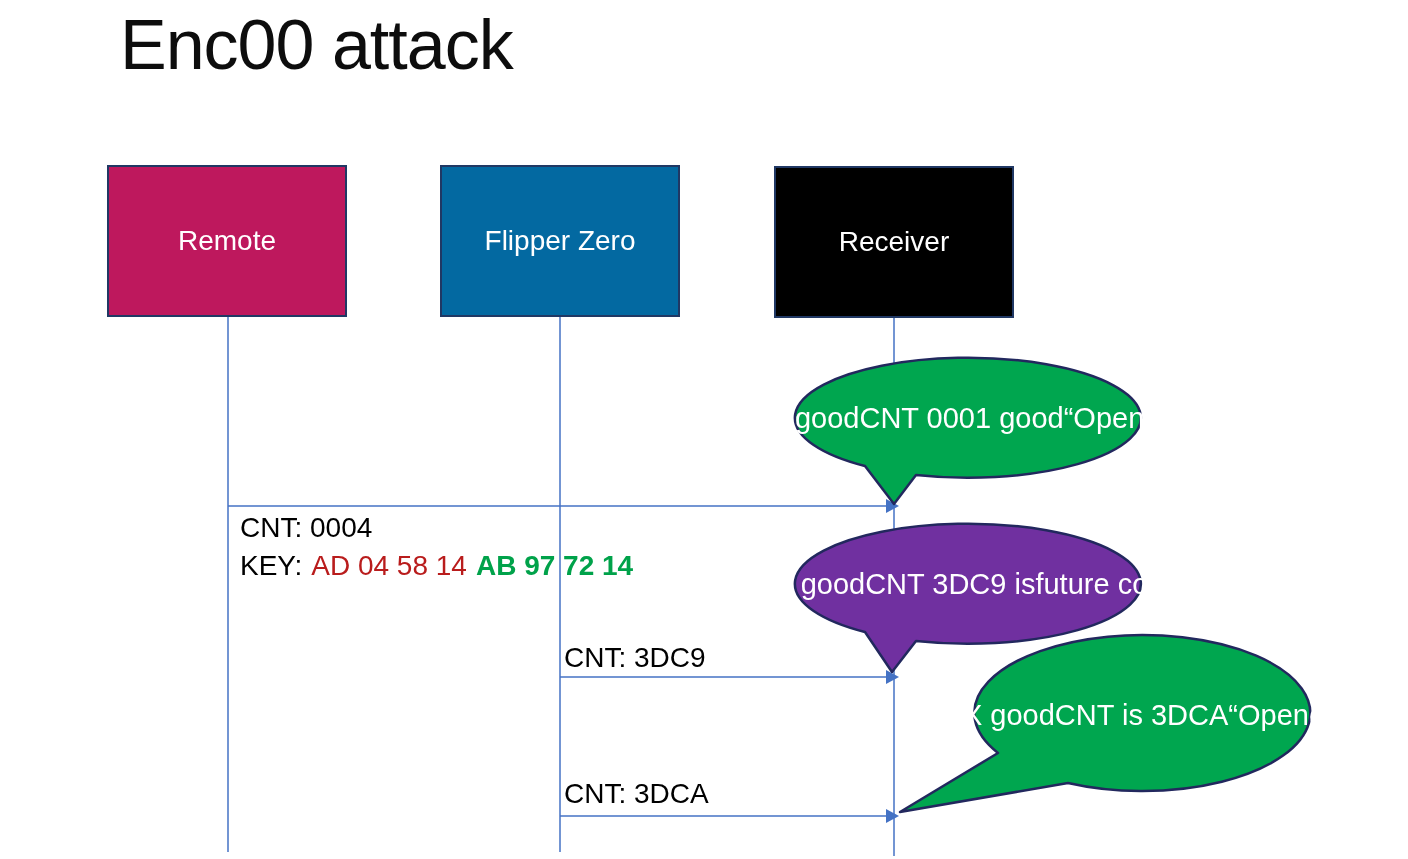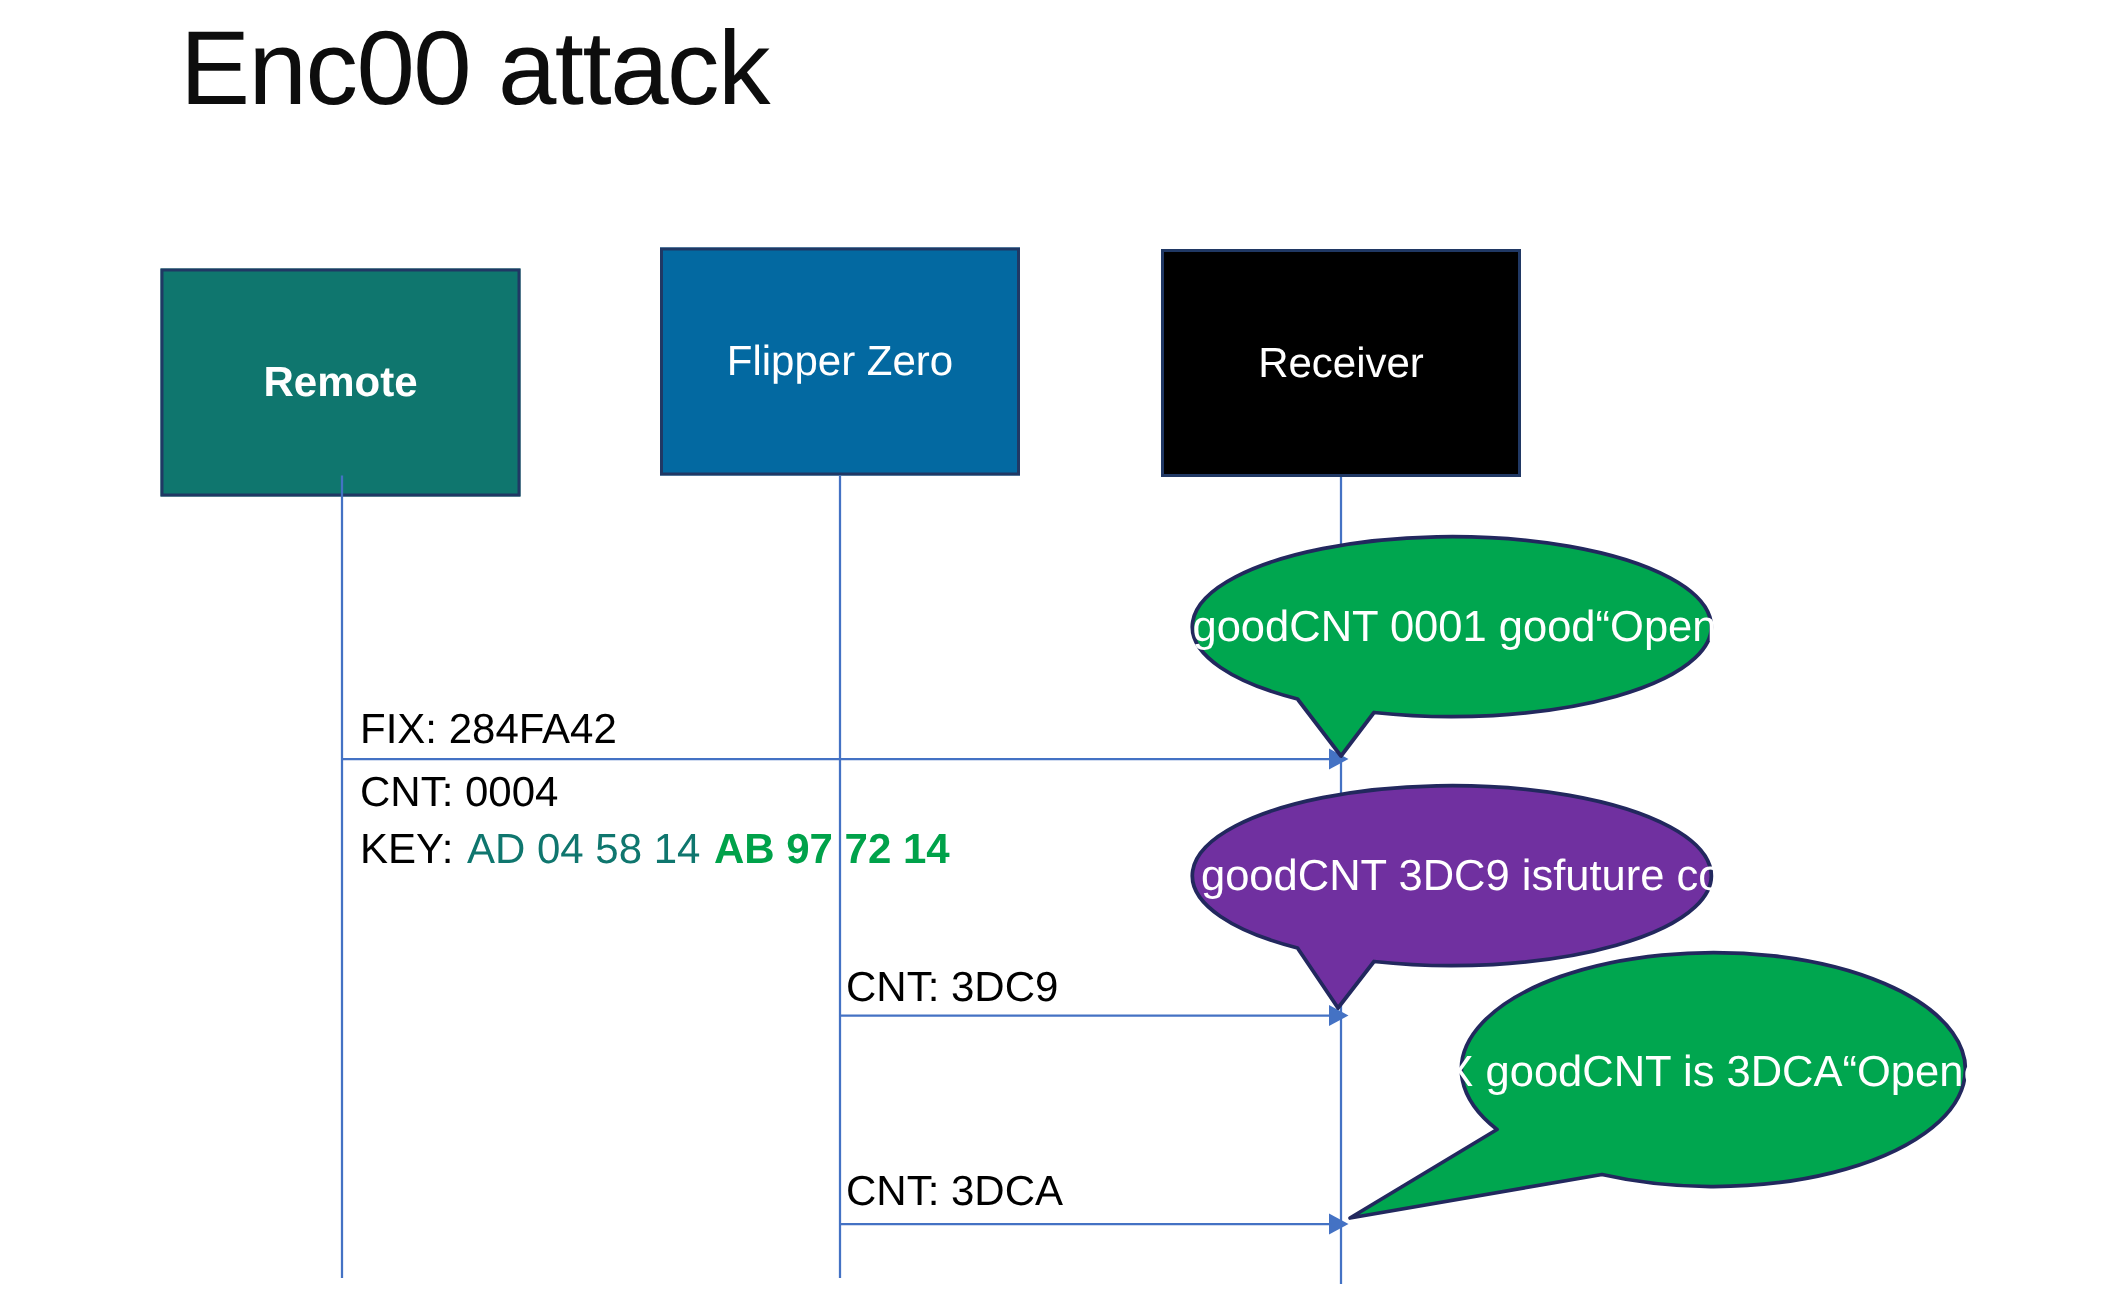--- a/index.html
+++ b/index.html
@@ -15,21 +15,21 @@
     letter-spacing:-1px; color:#0d0d0d; white-space:nowrap;
   }
 
   
   .actor-box {
     position:absolute; width:240px; height:152px;
     border:2.5px solid #203864; box-sizing:border-box;
     display:flex; align-items:center; justify-content:center;
     color:#ffffff; font-size:28px; white-space:nowrap;
   }
-  .box-remote   { left:59px;  top:179px; background:#0f766e;font-weight:bold; }
+  .box-remote   { left:59px;  top:165px; background:#be185d; }
   .box-flipper  { left:392px; top:165px; background:#0369a1; }
   .box-receiver { left:726px; top:166px; background:#000000; }
 
   
   .diagram-svg { position:absolute; left:0; top:0; width:1408px; height:859px; }
   .lifeline { stroke-width:1.5; fill:none; }
   .msg-line { stroke-width:1.5; fill:none; }
   .arrow-head { stroke:none; }
   .bubble-shape { stroke:#22285E; stroke-width:2.5; stroke-linejoin:round; }
 
@@ -39,21 +39,21 @@
     color:#000000; white-space:nowrap;
   }
   .m1-fix { left:192px; top:470px; }
   .m1-cnt { left:192px; top:512px; }
   .m1-key { left:192px; top:550px; }
   .m2-cnt { left:516px; top:642px; }
   .m2-key { left:516px; top:684px; }
   .m3-cnt { left:516px; top:778px; }
   .m3-key { left:516px; top:822px; }
   .kp { margin-left:9px; }
-  .c-red   { color:#0f766e; }
+  .c-red   { color:#b91c1c; }
   .c-black { color:#000000; }
   .c-green-bold { color:#00A24A; font-weight:700; }
   .c-green { color:#3CAE5C; }
 
   
   .bubble-text {
     position:absolute; display:flex; flex-direction:row;
     align-items:center; justify-content:center;
     color:#ffffff; font-size:29px; line-height:40px;
     text-align:center; white-space:nowrap;
@@ -94,21 +94,20 @@
       <polygon class="arrow-head" points="838,670 851,677 838,684" fill="#4472C4"></polygon>
       <line class="msg-line" x1="512" y1="816" x2="838" y2="816"></line>
       <polygon class="arrow-head" points="838,809 851,816 838,823" fill="#4472C4"></polygon>
     </g>
 
     <path class="bubble-shape" d="M 817 466 A 173 60 0 1 1 868 475 L 846 504 Z" fill="#00A64F"></path>
     <path class="bubble-shape" d="M 817 632 A 173 60 0 1 1 868 641 L 844 672 Z" fill="#7030A0"></path>
     <path class="bubble-shape" d="M 950 753 A 168 78 0 1 1 1020 783 L 852 812 Z" fill="#00A64F"></path>
   </svg>
 
-  <div class="msg-text m1-fix">FIX: 284FA42</div>
   <div class="msg-text m1-cnt">CNT: 0004</div>
   <div class="msg-text m1-key">
     <span>KEY:</span><span class="kp c-red">AD 04 58 14</span><span class="kp c-green-bold">AB 97 72 14</span>
   </div>
 
   <div class="msg-text m2-cnt">CNT: 3DC9</div>
 
   <div class="msg-text m3-cnt">CNT: 3DCA</div>
 
   <div class="bubble-text bt-1">

